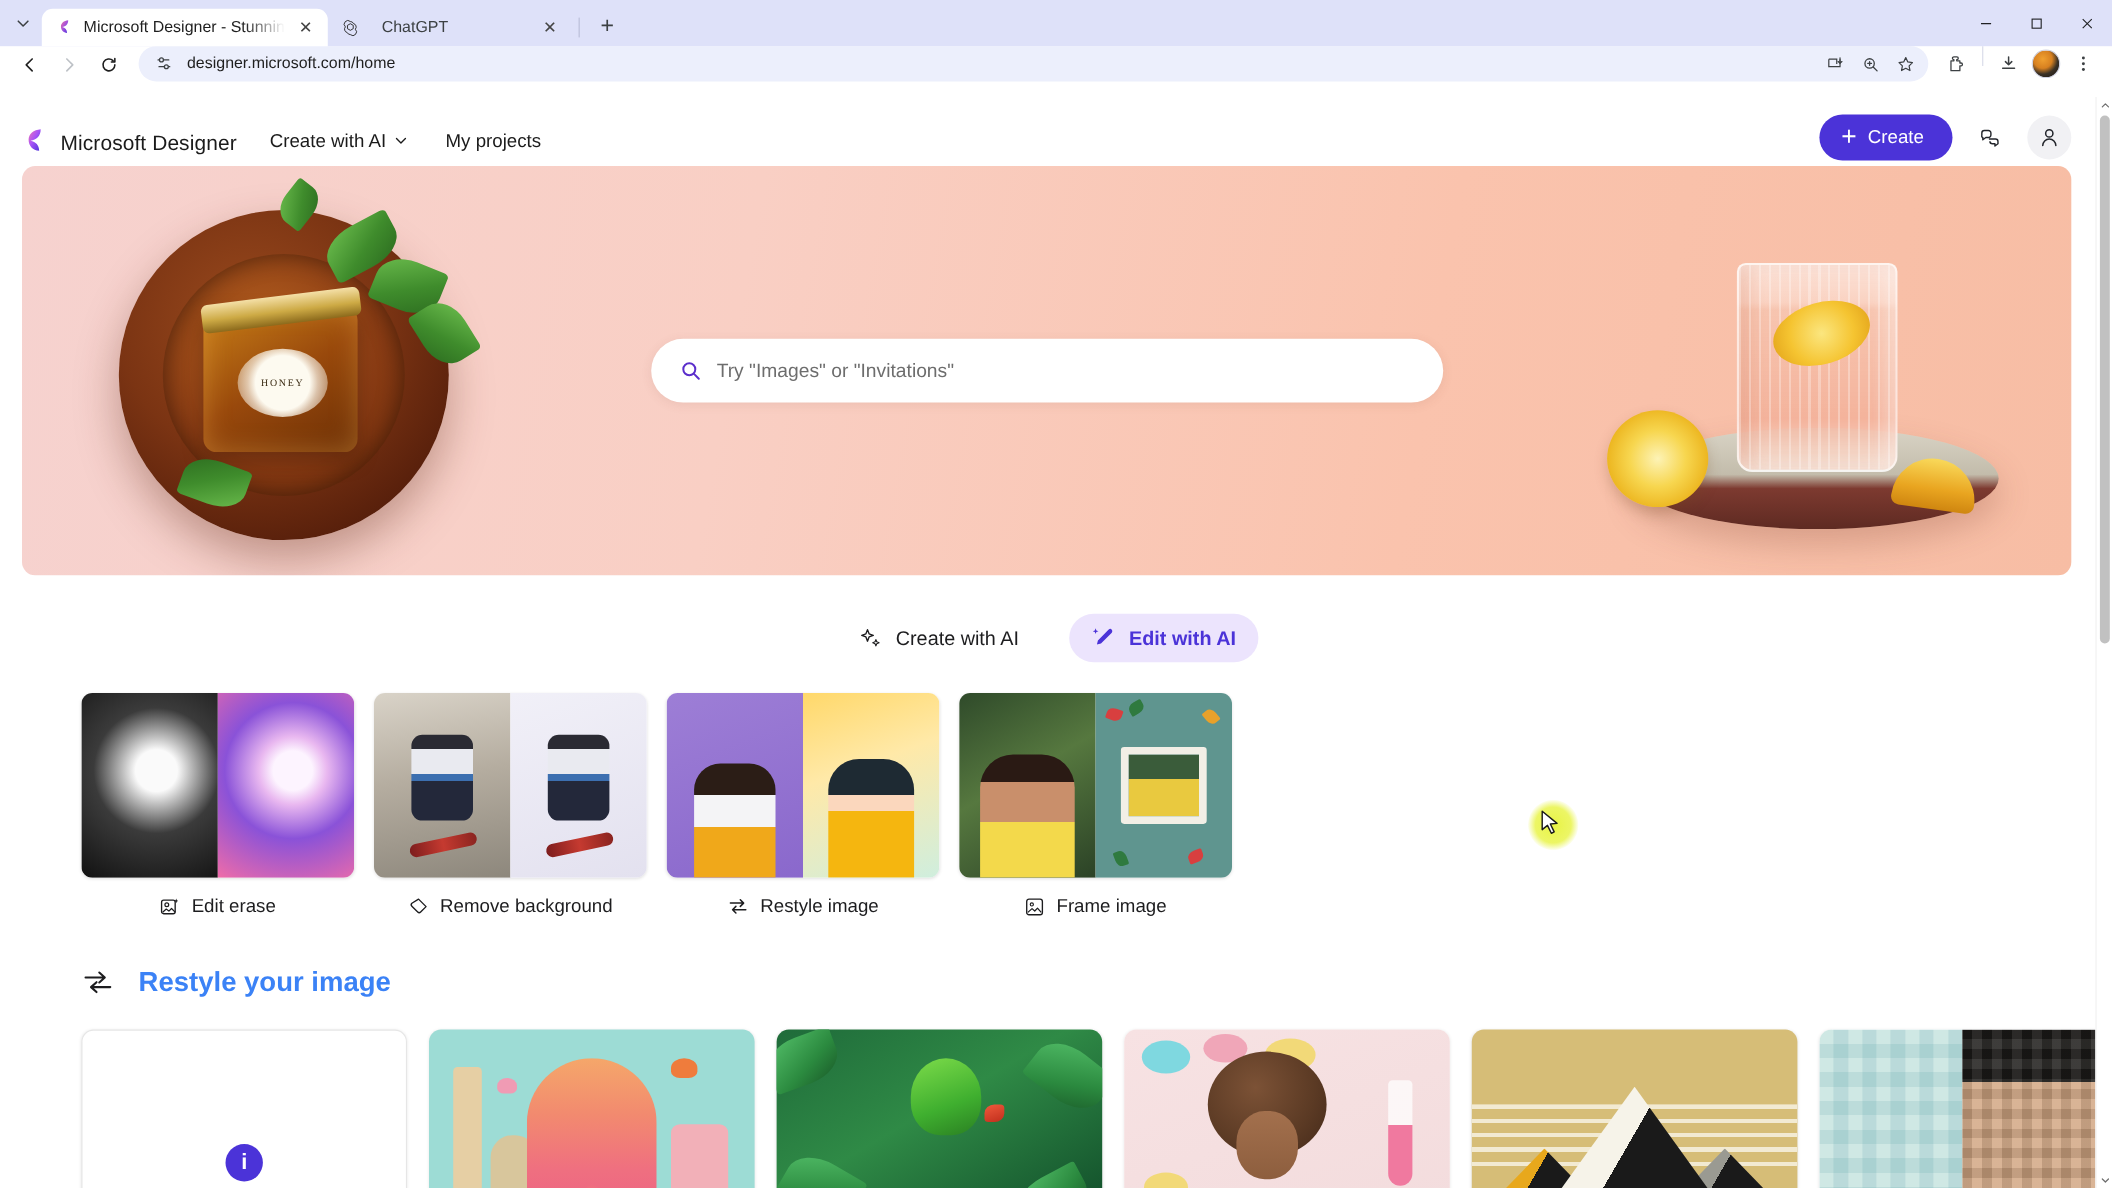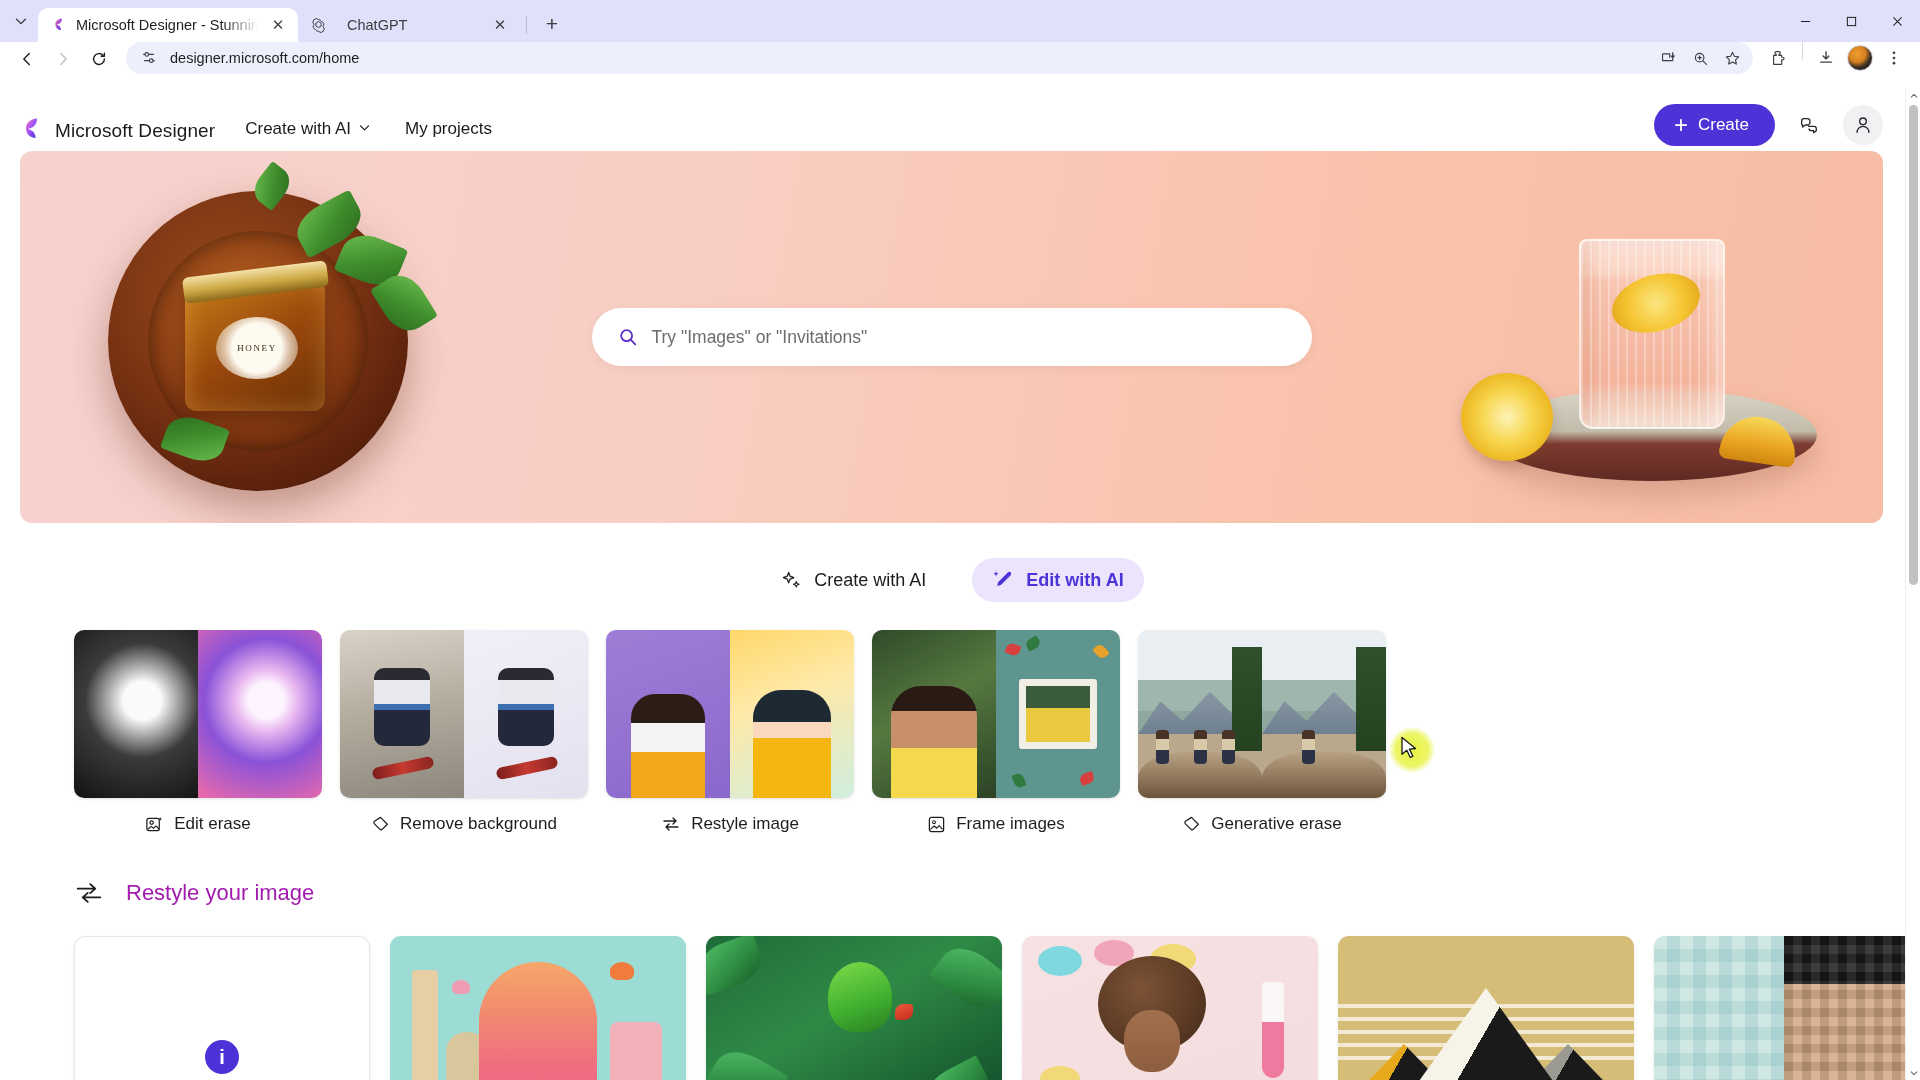--- a/index.html
+++ b/index.html
@@ -401,21 +401,21 @@
   .treeline {
     position:absolute; right:0; top: 10%; width: 24%; bottom: 28%;
     background: linear-gradient(180deg, #2f4f2d 0%, #24421f 100%);
   }
 
   
   .section-head {
     display: flex; align-items: center; gap: 22px;
     padding: 44px 0 0 74px;
   }
-  .section-title { font-size: 22px; color: #a21caf; font-weight: 400; }
+  .section-title { font-size: 25px; color: #3b82f6; font-weight: 700; }
 
   .carousel {
     display: flex; align-items: flex-start; gap: 20px;
     padding: 28px 0 0 74px;
   }
   .card {
     width: 296px; height: 170px;
     border-radius: 11px;
     overflow: hidden;
     flex: 0 0 auto;
@@ -856,50 +856,24 @@
             </div>
           </div>
           <div class="tool-label">
             <span style="display:flex;">
               <svg width="19" height="19" viewBox="0 0 20 20">
                   <rect x="2.5" y="2.5" width="15" height="15" rx="2.2" fill="none" stroke="currentColor" stroke-width="1.3"></rect>
                   <circle cx="7.4" cy="7.6" r="1.5" fill="none" stroke="currentColor" stroke-width="1.1"></circle>
                   <path d="M3.6 15.2l4-3.6 2.6 2.3 2.6-2.8 3.6 4.1" fill="none" stroke="currentColor" stroke-width="1.2" stroke-linejoin="round"></path>
                 </svg>
             </span>
-            <span>Frame images</span>
-          </div>
-        </div>
-
-        <div class="tool">
-          <div class="tool-thumb">
-            <div class="half ge-bg">
-              <div class="mountain-bg"></div>
-              <div class="treeline"></div>
-              <div class="log"></div>
-              <div class="hiker" style="left:18px;"></div>
-              <div class="hiker" style="left:56px;"></div>
-              <div class="hiker" style="left:84px;"></div>
-            </div>
-            <div class="half ge-bg">
-              <div class="mountain-bg"></div>
-              <div class="treeline"></div>
-              <div class="log"></div>
-              <div class="hiker" style="left:40px;"></div>
-            </div>
-          </div>
-          <div class="tool-label">
-            <span style="display:flex;">
-              <svg width="19" height="19" viewBox="0 0 20 20">
-                  <path d="M10 2.5l7.2 7.2-5.2 5.2a2 2 0 01-2.8 0L3.6 9.3a2 2 0 010-2.8z" fill="none" stroke="currentColor" stroke-width="1.3" stroke-linejoin="round"></path>
-                </svg>
-            </span>
-            <span>Generative erase</span>
-          </div>
-        </div>
+            <span>Frame image</span>
+          </div>
+        </div>
+
       </div>
 
       <div class="section-head">
         <span style="display:flex;color:#1d1d1f;">
           <svg width="30" height="30" viewBox="0 0 24 24">
               <path d="M3 8.5h14m0 0l-4-3.6m4 3.6l-4 3.6" fill="none" stroke="currentColor" stroke-width="1.5" stroke-linecap="round" stroke-linejoin="round"></path>
               <path d="M21 15.5H7m0 0l4-3.6m-4 3.6l4 3.6" fill="none" stroke="currentColor" stroke-width="1.5" stroke-linecap="round" stroke-linejoin="round"></path>
             </svg>
         </span>
         <span class="section-title">Restyle your image</span>

